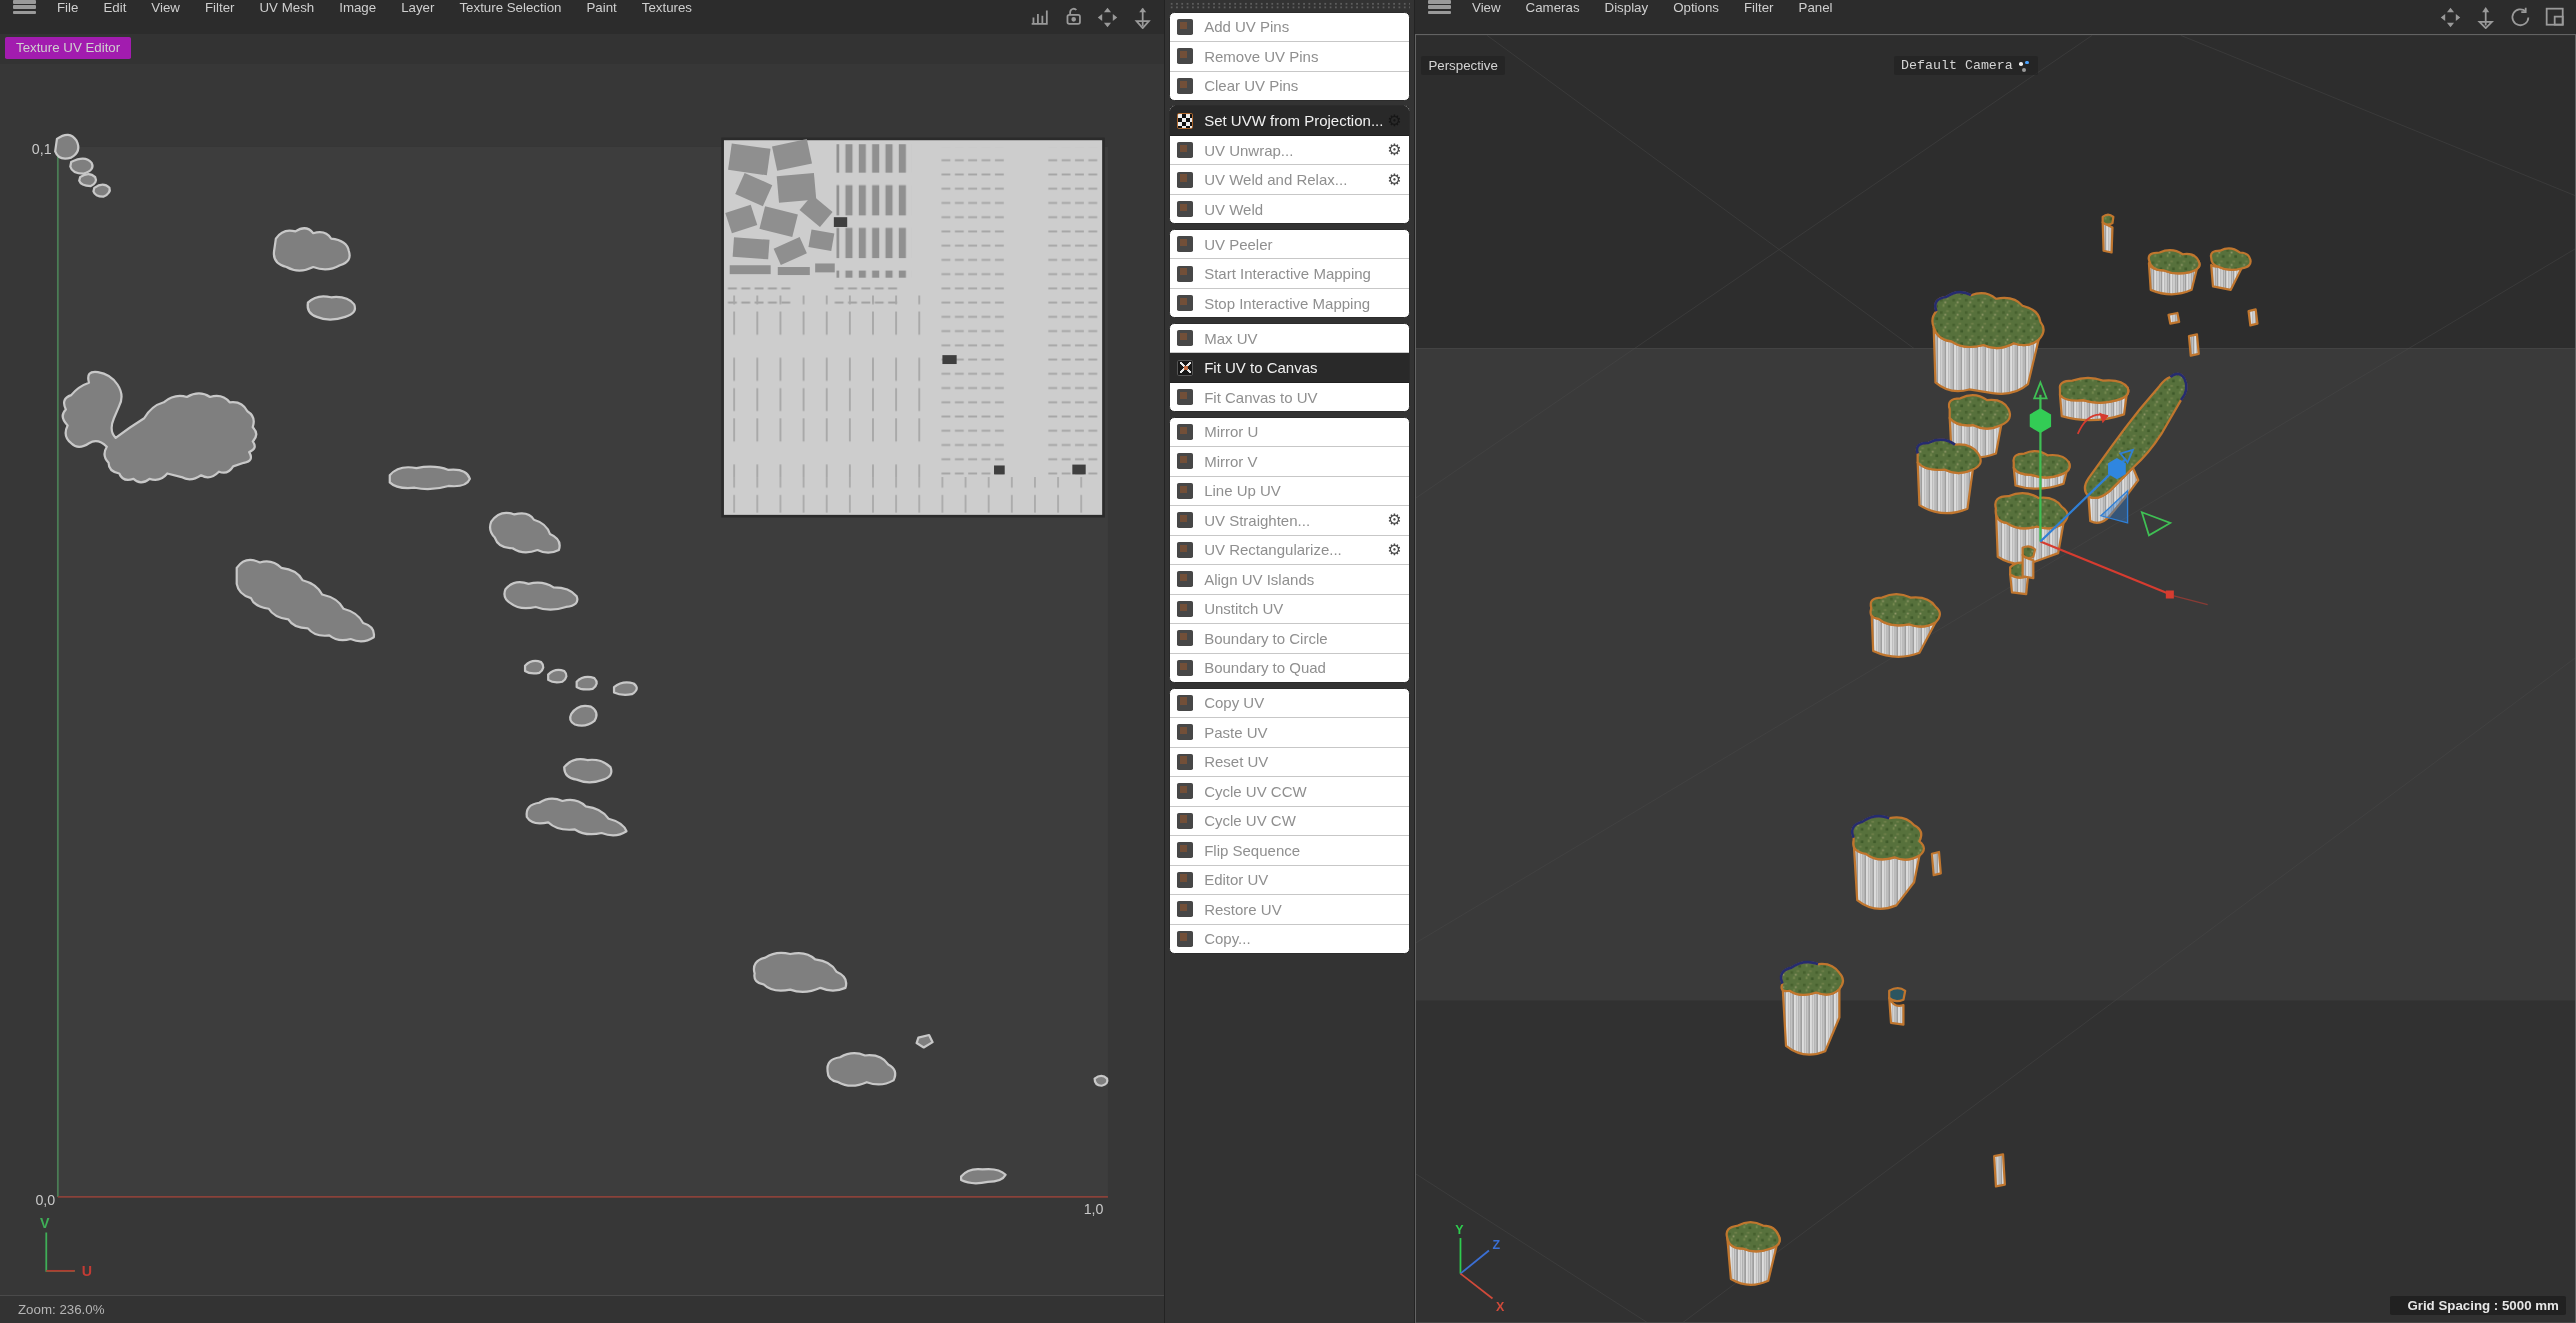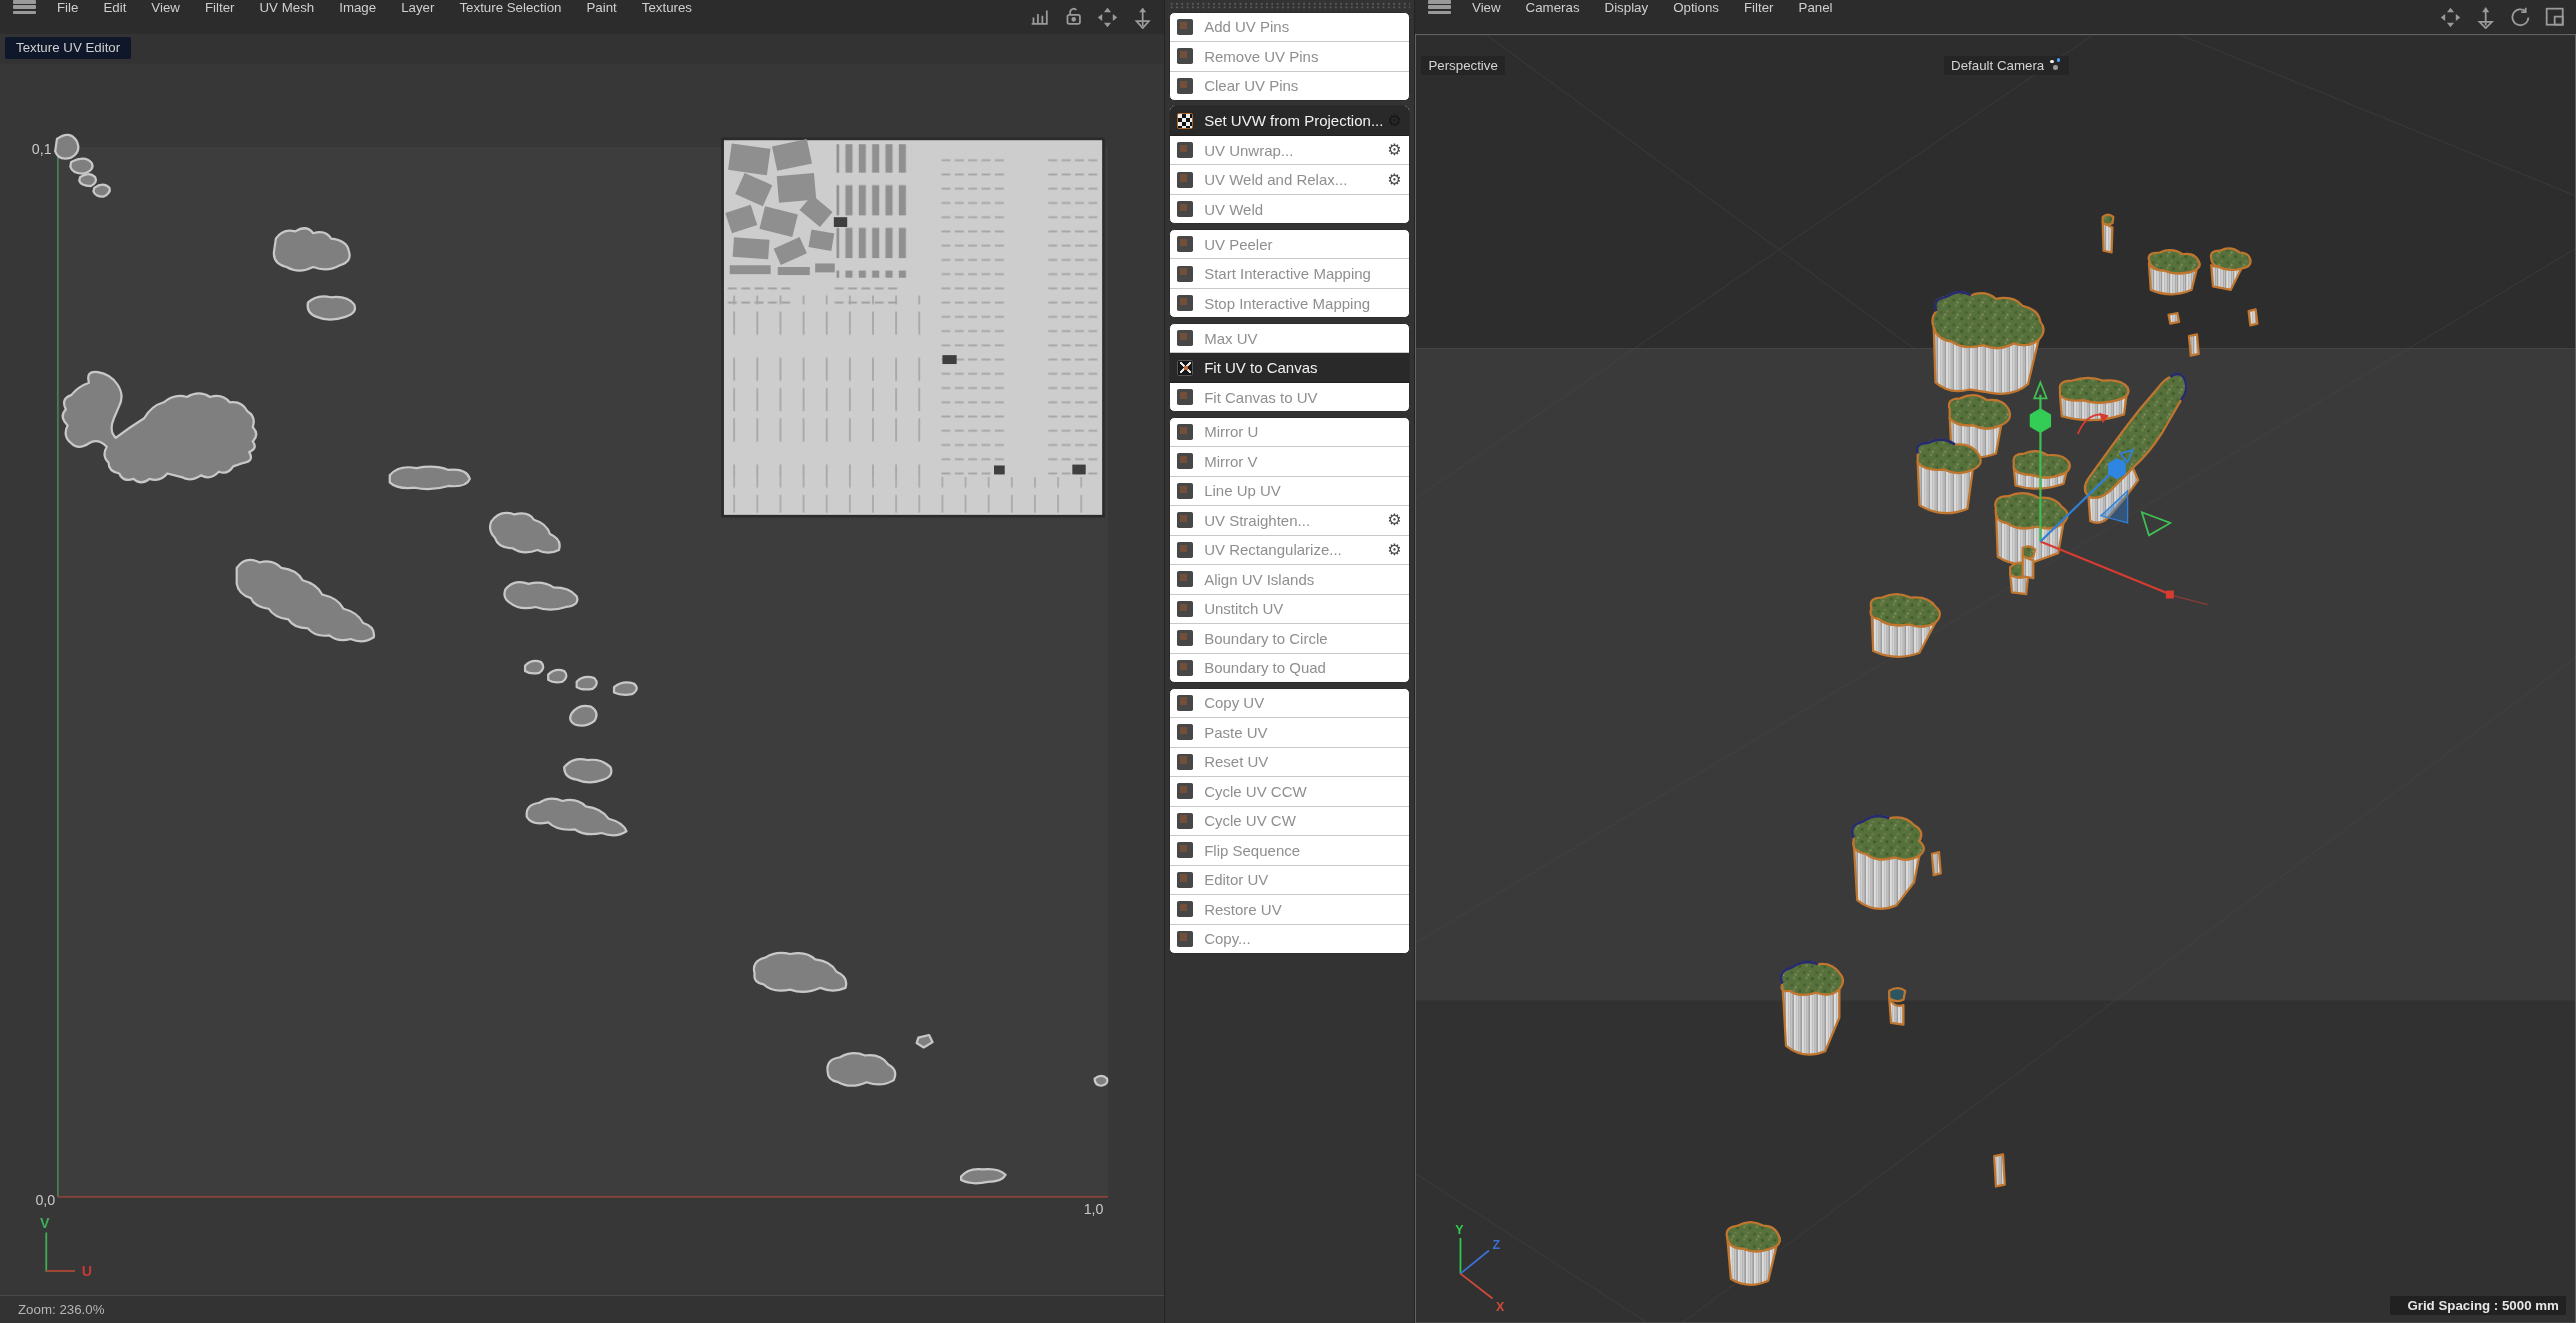--- a/index.html
+++ b/index.html
@@ -11,21 +11,21 @@
            background:#2c2c2c;font-size:13.3px;color:#cfcfcf;}
   .menu-item{padding:0 12.5px;cursor:default;white-space:nowrap;}
   .hamburger{width:23px;height:14.2px;margin:0 9px 0 12.5px;display:flex;flex-direction:column;justify-content:space-between;}
   .hamburger i{display:block;height:3.6px;background:#9a9a9a;border-radius:0.9px;}
   .bar-icons{margin-left:auto;display:flex;align-items:center;gap:12.5px;padding-right:10.7px;}
   .bar-icons svg{display:block;}
   
   .left-panel{position:absolute;left:0;top:0;width:1164px;height:1323px;background:#373737;}
   .left-panel .menubar{left:0;width:1164px;}
   .tabbar{position:absolute;top:34px;left:0;width:1164px;height:30px;background:#333;}
-  .tab{display:inline-block;margin:2.7px 0 0 5.3px;padding:3.6px 10.7px;background:#0f172a;color:#cfcfcf;
+  .tab{display:inline-block;margin:2.7px 0 0 5.3px;padding:3.6px 10.7px;background:#a21caf;color:#cfcfcf;
        font-size:13.3px;border-radius:1.8px;}
   .uv-canvas{position:absolute;left:0;top:64px;width:1164px;height:1231px;background:#373737;}
   .statusbar{position:absolute;left:0;top:1295px;width:1164px;height:28.5px;background:#333;
              border-top:0.9px solid #4a4a4a;display:flex;align-items:center;
              font-size:13.3px;color:#b5b5b5;padding-left:18px;box-sizing:border-box;}
   
   .palette{position:absolute;left:1164px;top:0;width:251px;height:1323px;background:#333;
            border-left:1.8px solid #232323;border-right:1.8px solid #232323;box-sizing:border-box;}
   .pal-handle{height:8px;margin:1.8px 3.6px 0.9px 3.6px;
       background-image:radial-gradient(#5d5d5d 0.9px,transparent 1.2px);background-size:5.3px 3.6px;}
@@ -51,21 +51,21 @@
   .picon.ic-fit::after{left:5.3px;top:5.3px;width:4.4px;height:4.4px;background:#c25c2a;}
   
   .viewport{position:absolute;left:1415px;top:0;width:1161px;height:1323px;background:#2e2e2e;}
   .viewport .menubar{left:0;width:1161px;}
   .scene{position:absolute;left:0;top:34px;width:1161px;height:1289px;
          border:0.9px solid #636363;box-sizing:border-box;background:#3a3a3a;}
   .scene svg{display:block;}
   .vlabel{position:absolute;font-size:13.3px;color:#d4d4d4;background:rgba(34,34,34,.65);
           padding:1.8px 7.1px;border-radius:1.8px;white-space:nowrap;margin-top:16px;}
   .vlabel.persp{top:5.3px;left:5.3px;}
-  .vlabel.cam{top:5.3px;left:528px;display:flex;align-items:flex-start;gap:5.3px;}
+  .vlabel.cam{top:5.3px;left:478px;display:flex;align-items:flex-end;gap:5.3px;font-family:Liberation Mono, monospace;}
   .cam-dots{display:inline-block;width:12.5px;height:12.5px;position:relative;}
   .cam-dots i{position:absolute;border-radius:50%;}
   .cam-dots i:nth-child(1){width:3.6px;height:3.6px;background:#eee;left:0.9px;top:1.8px;}
   .cam-dots i:nth-child(2){width:3.6px;height:3.6px;background:#4aa3ff;left:7.1px;top:0;}
   .cam-dots i:nth-child(3){width:4.4px;height:4.4px;background:#9a9a9a;left:3.6px;top:7.1px;}
   .vlabel.gridspace{bottom:7.1px;right:9px;font-weight:600;color:#e6e6e6;background:rgba(30,30,30,.85);padding-left:17px;}
 </style>
 </head>
 <body>
 

